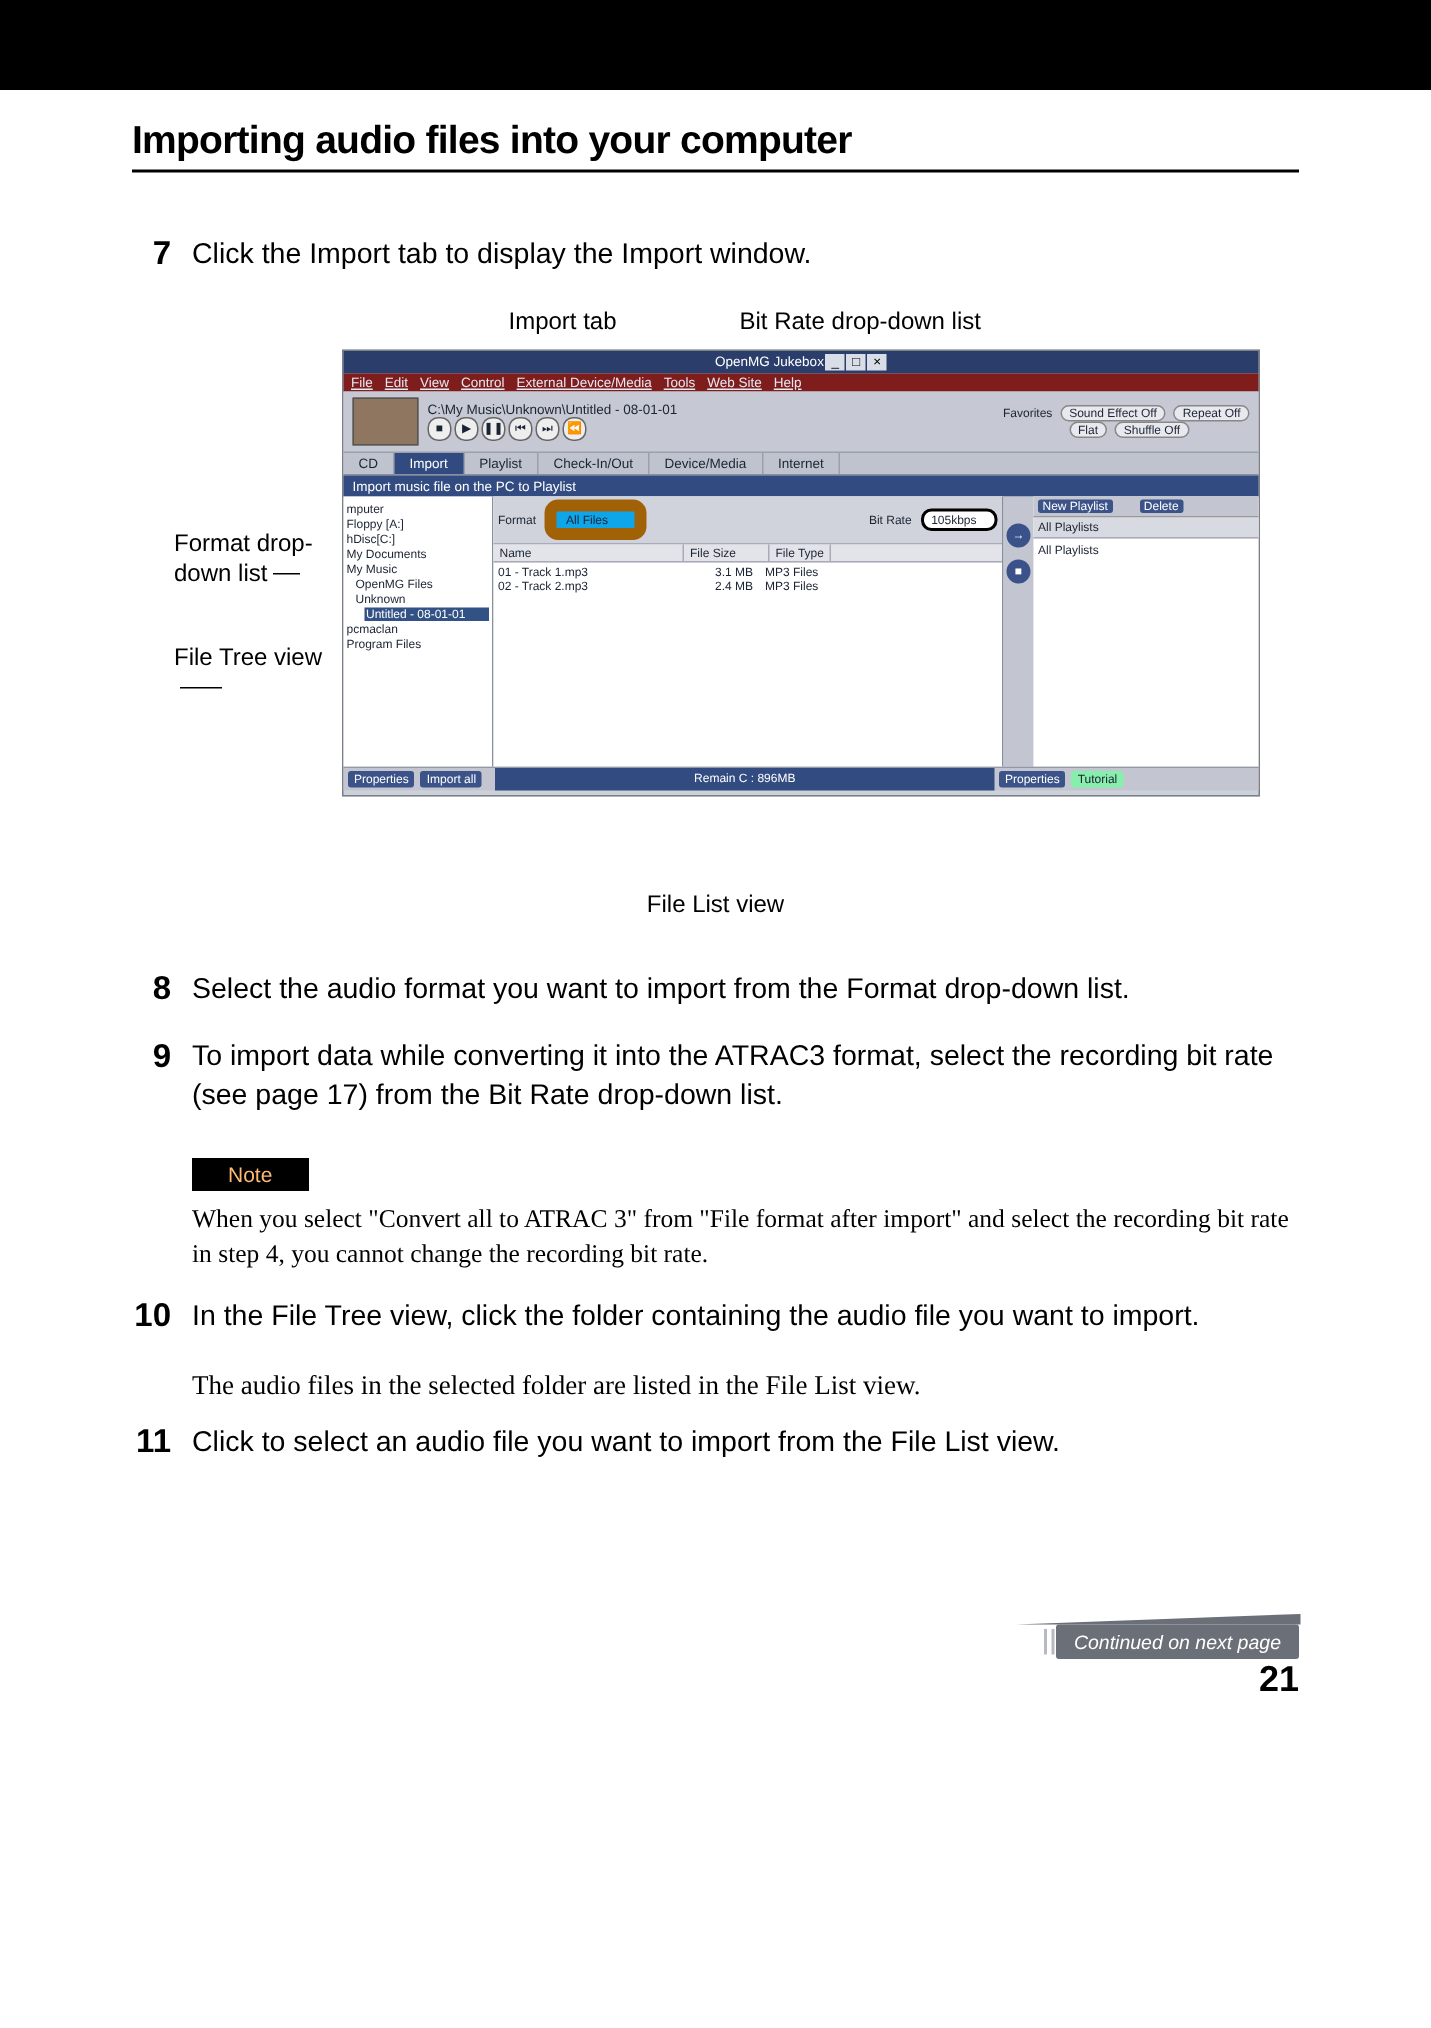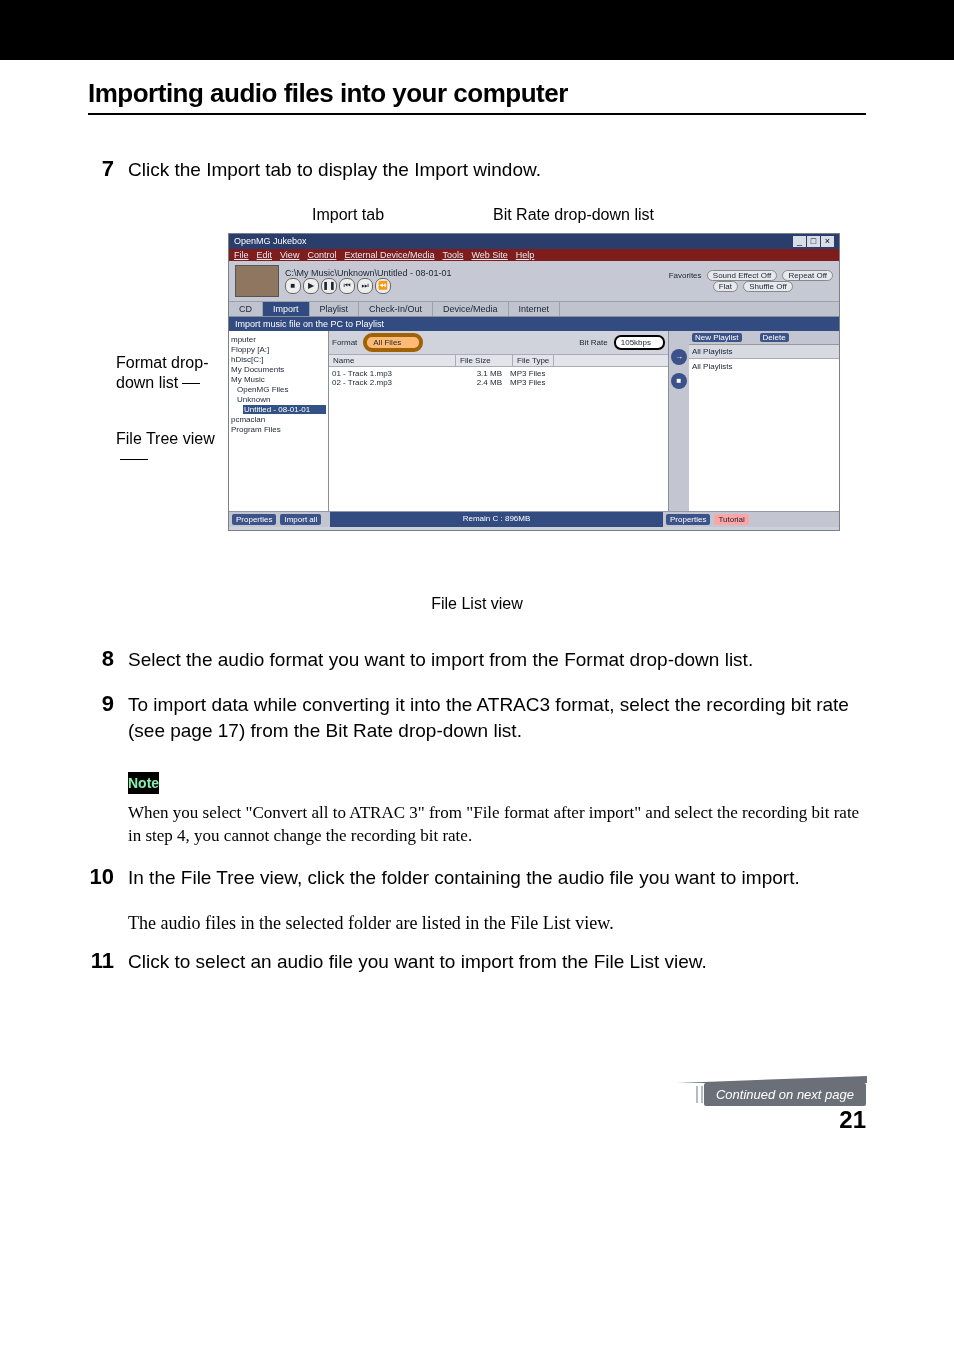--- a/index.html
+++ b/index.html
@@ -4,47 +4,47 @@
 <style>
   body{margin:0;font-family:Arial,Helvetica,sans-serif;color:#000;background:#fff;width:954px}
   .topbar{height:60px;background:#000}
   .page{padding:18px 88px 30px 88px}
   h1{font-size:26px;font-weight:bold;margin:0 0 4px;letter-spacing:-.5px}
   .rule{border:0;border-top:2px solid #000;margin:4px 0 42px}
   .step{display:flex;gap:14px;margin:12px 0 20px}
   .num{font-size:22px;font-weight:bold;width:26px;text-align:right;line-height:1.05}
   .txt{font-size:19px;line-height:1.35;flex:1}
   .sub{font-family:Georgia,'Times New Roman',serif;font-size:18px;margin:6px 0 14px 40px;line-height:1.35}
-  .notebox{display:inline-block;background:#000;color:#86efac;font-weight:bold;font-size:14px;padding:3px 0;margin:8px 0 8px 40px}
+  .notebox{display:inline-block;background:#000;color:#fdba74;font-weight:normal;font-size:14px;padding:3px 24px;margin:8px 0 8px 40px}
   .notetxt{font-family:Georgia,'Times New Roman',serif;font-size:17px;margin:0 0 18px 40px;line-height:1.35}
   .figwrap{position:relative;margin:18px 0 12px 0;height:380px}
   .figcap{font-size:16px;text-align:center;margin:6px 0 34px}
   .label{position:absolute;font-size:16px;line-height:1.25}
   .label .ln{display:inline-block;vertical-align:middle;border-top:1px solid #000}
   .screenshot{position:absolute;left:140px;top:30px;width:610px;height:296px;background:#cdd2da;border:1px solid #7a7f88;font-size:9px;color:#1b2433}
-  .ss-title{background:#2b3d6b;color:#fff;padding:2px 5px;display:flex;justify-content:space-between;align-items:center}
+  .ss-title{background:#2b3d6b;color:#fff;padding:2px 5px;display:flex;justify-content:center;align-items:center}
   .ss-menus{background:#7f1d1d;color:#e5e9f3;padding:1px 5px;font-size:9px}
   .ss-menus span{margin-right:8px;text-decoration:underline}
   .ss-toolbar{display:flex;align-items:center;padding:4px 6px;background:#c6c9d3;border-bottom:1px solid #9aa0ad;gap:6px}
   .ss-art{width:42px;height:30px;background:#8f7660;border:1px solid #555}
   .ss-path{font-size:9px}
   .ss-btns span{display:inline-block;width:14px;height:14px;border:1px solid #666;border-radius:7px;margin-right:2px;background:#eee;text-align:center;line-height:13px;font-size:8px}
   .ss-right{margin-left:auto;font-size:8px}
   .ss-right .pill{display:inline-block;border:1px solid #888;border-radius:7px;padding:0 5px;background:#e8e9ee;margin-left:3px}
   .ss-tabs{display:flex;background:#bfc3ce;font-size:9px;border-bottom:1px solid #8a8f9c}
   .ss-tabs div{padding:2px 10px;border-right:1px solid #9aa0ad}
   .ss-tabs .act{background:#314a80;color:#fff}
   .ss-inst{background:#324b81;color:#fff;padding:2px 6px;font-size:9px}
   .ss-body{display:flex;height:180px}
   .ss-left{width:95px;background:#fff;border-right:1px solid #8a8f9c;font-size:8px;padding:3px 2px;overflow:hidden}
   .ss-left div{white-space:nowrap;margin:1px 0}
   .ss-left .sel{background:#325184;color:#fff;padding:0 1px}
   .ss-mid{flex:1;background:#fff;border-right:1px solid #8a8f9c;display:flex;flex-direction:column}
   .ss-formatrow{display:flex;align-items:center;padding:2px 3px;border-bottom:1px solid #aab;background:#d0d3dc;font-size:8px;gap:6px}
-  .ss-dd{border:4px solid #a16207;border-radius:9px;padding:1px 18px 1px 6px;background:#fdba74;position:relative}
+  .ss-dd{border:8px solid #a16207;border-radius:9px;padding:1px 18px 1px 6px;background:#0ea5e9;position:relative}
   .ss-dd2{border:2px solid #000;border-radius:7px;padding:1px 12px 1px 5px;background:#fff;position:relative;font-size:8px}
   .ss-cols{display:flex;background:#e2e4ea;border-bottom:1px solid #aab;font-size:8px}
   .ss-cols div{padding:1px 4px;border-right:1px solid #aab}
   .ss-rows{font-size:8px;padding:2px 3px}
   .ss-rows div{display:flex}
   .ss-rows span:nth-child(1){width:120px}
   .ss-rows span:nth-child(2){width:50px;text-align:right;padding-right:8px}
   .ss-sidecol{width:20px;background:#c3c6d0;display:flex;flex-direction:column;align-items:center;padding-top:18px;gap:8px}
   .ss-sidecol div{width:16px;height:16px;border-radius:8px;background:#3a5289;color:#fff;font-size:8px;text-align:center;line-height:16px}
   .ss-pl{width:150px;background:#fff;font-size:8px}
@@ -70,21 +70,21 @@
 <div class="page">
   <h1>Importing audio files into your computer</h1>
   <hr class="rule">
 
   <div class="step">
     <div class="num">7</div>
     <div class="txt">Click the Import tab to display the Import window.</div>
   </div>
 
   <div class="figwrap">
-    <div class="label" style="left:224px;top:2px">Import tab</div>
+    <div class="label" style="left:251px;top:2px">Import tab</div>
     <div class="label" style="left:405px;top:2px">Bit Rate drop-down list</div>
     <div class="label" style="left:28px;top:150px;width:100px"><span>Format drop-down list</span><span class="ln" style="width:18px;margin-left:4px"></span></div>
     <div class="label" style="left:28px;top:226px;width:100px"><span>File Tree view</span><span class="ln" style="width:28px;margin-left:4px"></span></div>
 
     <div class="screenshot">
       <div class="ss-title">
         <span>OpenMG Jukebox</span>
         <span class="winicons"><span>_</span><span>□</span><span>×</span></span>
       </div>
       <div class="ss-menus">
@@ -165,21 +165,21 @@
         </div>
       </div>
       <div class="ss-footer">
         <div class="l">
             <span>Properties</span>
             <span>Import all</span>
           </div>
         <div class="m">Remain C : 896MB</div>
         <div class="r">
             <span>Properties</span>
-            <span style="background:#fca5a5;color:#223">Tutorial</span>
+            <span style="background:#86efac;color:#223">Tutorial</span>
           </div>
       </div>
     </div>
   </div>
   <div class="figcap">File List view</div>
 
   <div class="step">
     <div class="num">8</div>
     <div class="txt">Select the audio format you want to import from the Format drop-down list.</div>
   </div>

